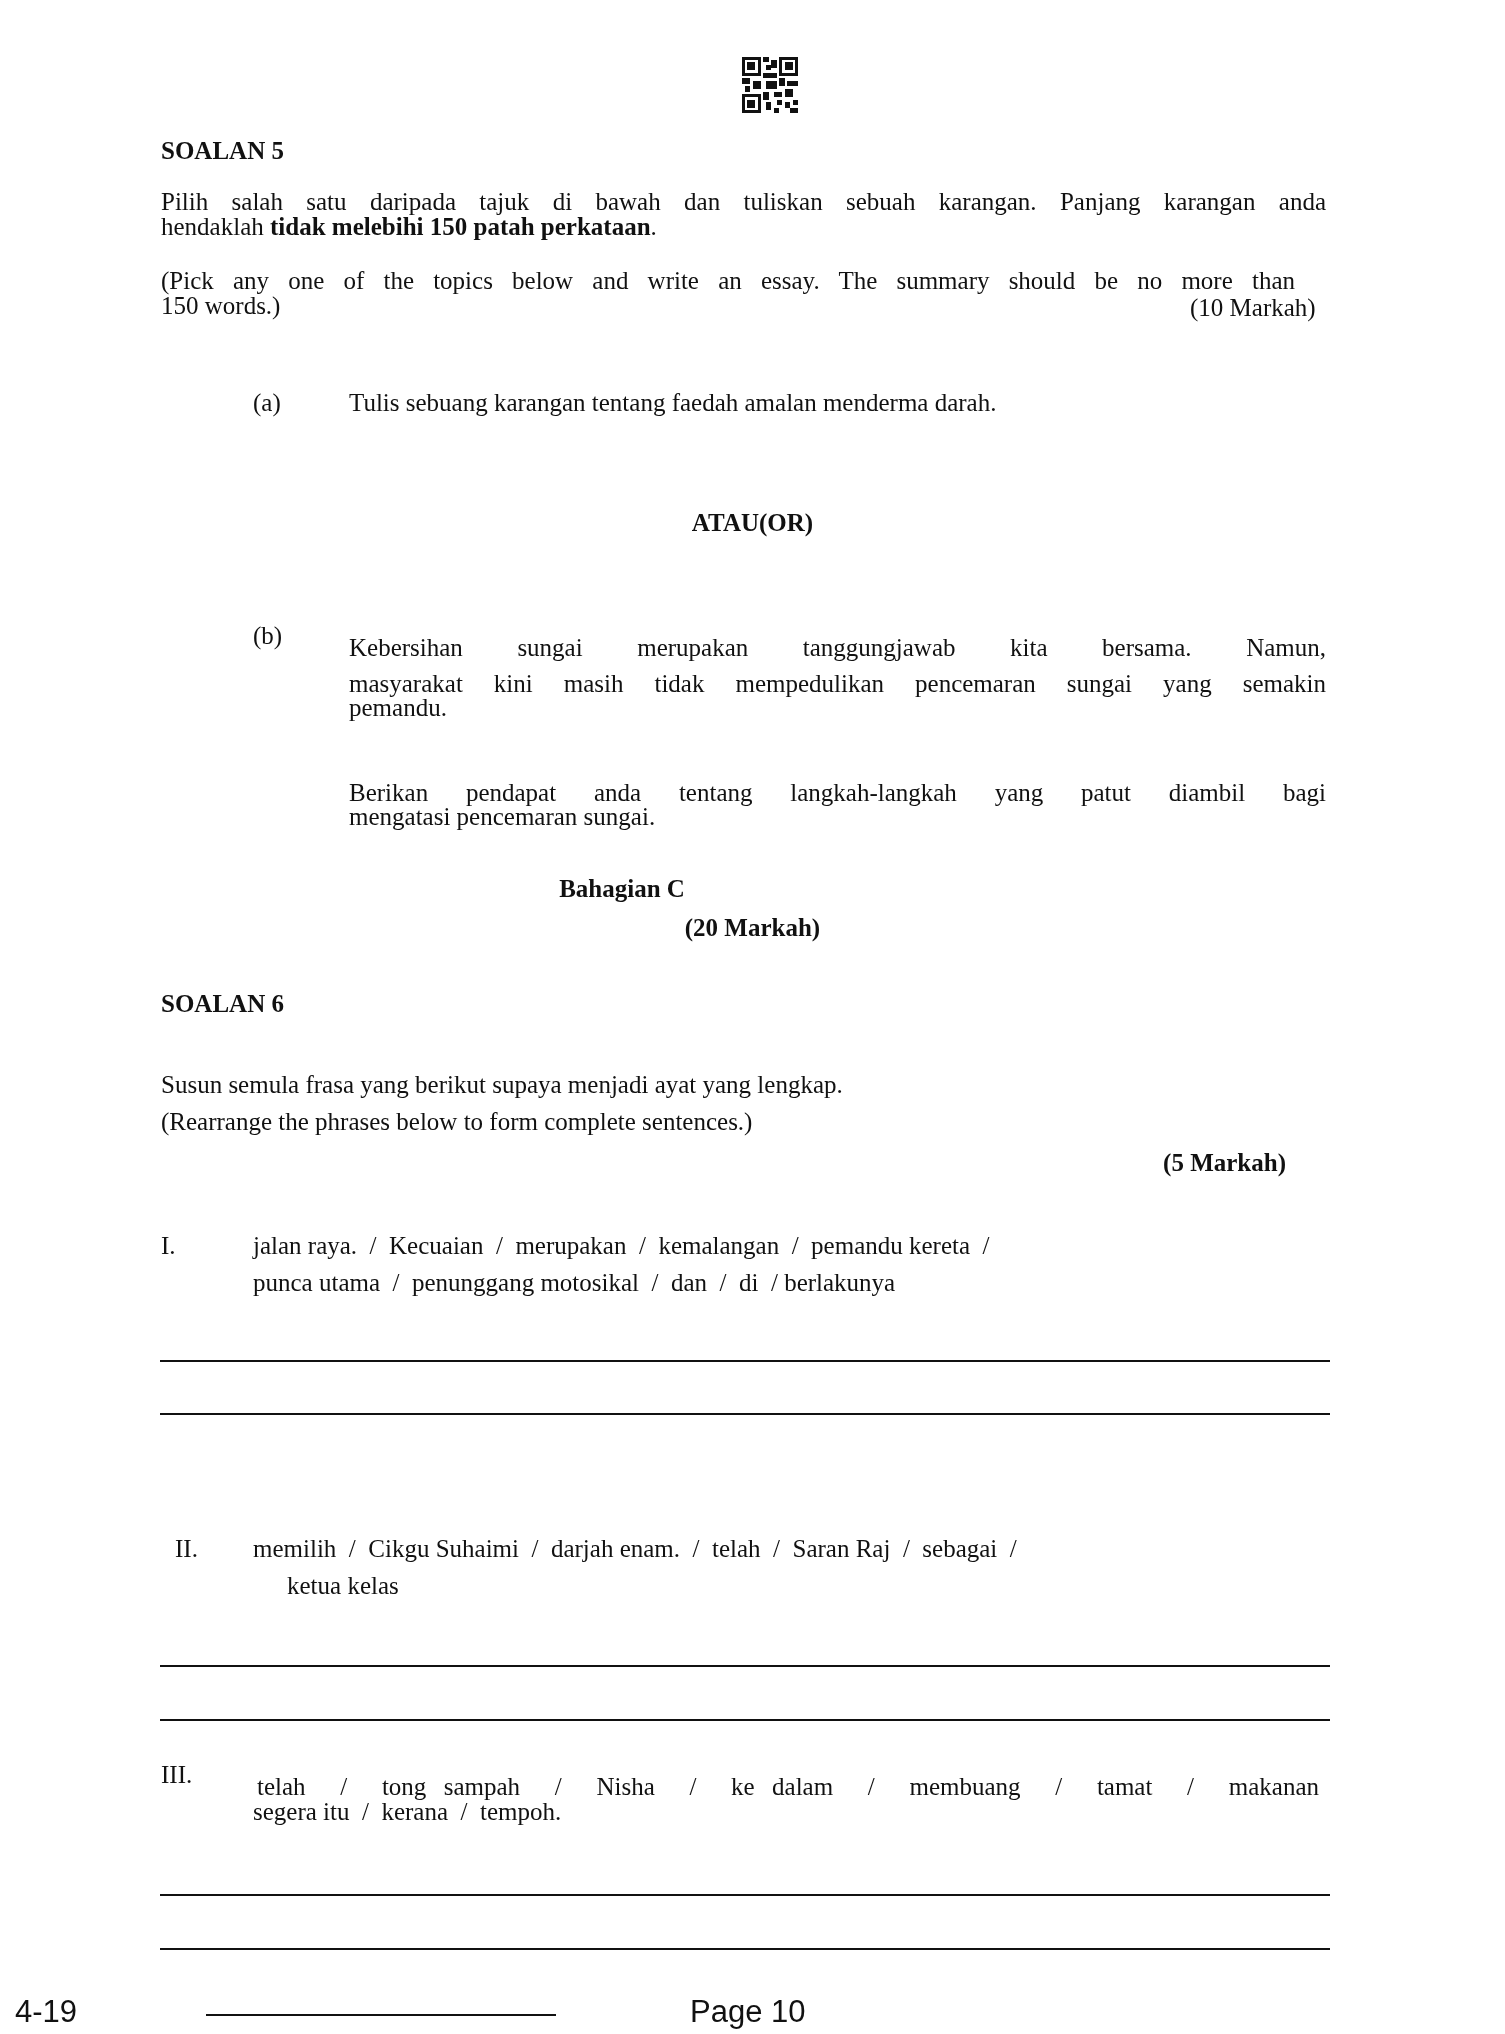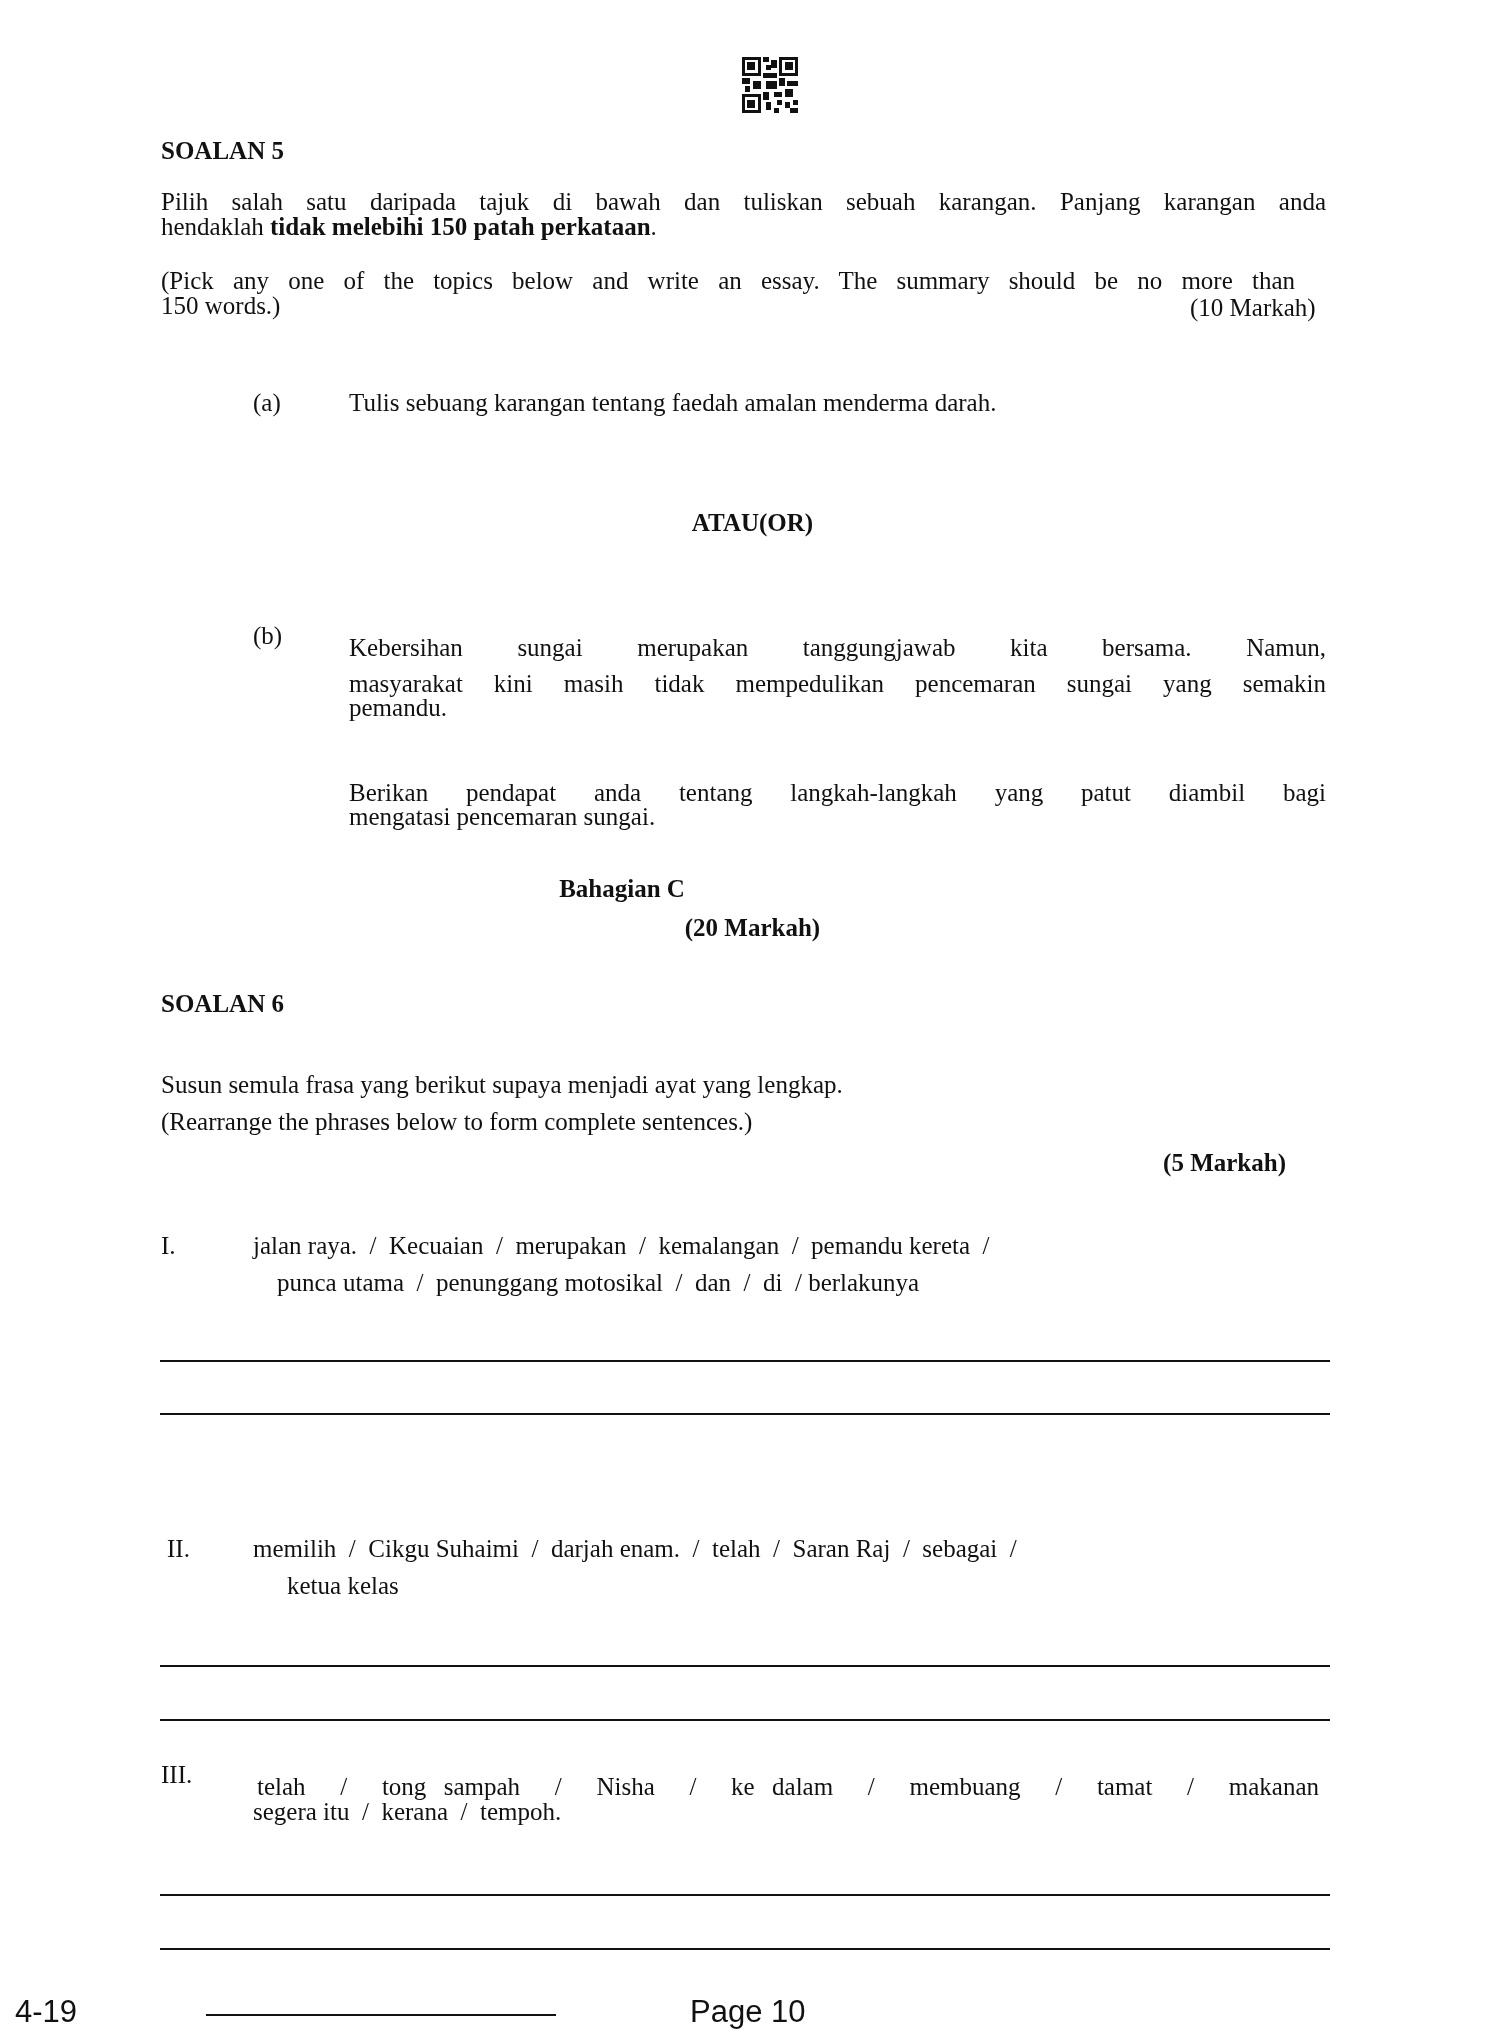--- a/index.html
+++ b/index.html
@@ -77,25 +77,25 @@
 <div class="abs txt bold center" style="left:0; top:870px; width:1244px;">Bahagian C</div>
 <div class="abs txt bold center" style="left:0; top:909px; width:1505px;">(20 Markah)</div>
 
 <div class="abs txt bold" style="left:161px; top:985px;">SOALAN 6</div>
 <div class="abs txt" style="left:161px; top:1066px;">Susun semula frasa yang berikut supaya menjadi ayat yang lengkap.</div>
 <div class="abs txt" style="left:161px; top:1103px;">(Rearrange the phrases below to form complete sentences.)</div>
 <div class="abs txt bold" style="left:1140px; top:1144px; width:146px; text-align:right;">(5 Markah)</div>
 
 <div class="abs txt" style="left:161px; top:1227px;">I.</div>
 <div class="abs txt" style="left:253px; top:1227px; white-space:pre;">jalan raya.  /  Kecuaian  /  merupakan  /  kemalangan  /  pemandu kereta  /</div>
-<div class="abs txt" style="left:253px; top:1264px; white-space:pre;margin-left:24px;">punca utama  /  penunggang motosikal  /  dan  /  di  / berlakunya</div>
+<div class="abs txt" style="left:253px; top:1264px; white-space:pre;">punca utama  /  penunggang motosikal  /  dan  /  di  / berlakunya</div>
 <div class="rule" style="left:160px; top:1360px; width:1170px;"></div>
 <div class="rule" style="left:160px; top:1413px; width:1170px;"></div>
 
-<div class="abs txt" style="left:167px; top:1530px;">II.</div>
+<div class="abs txt" style="left:175px; top:1530px;">II.</div>
 <div class="abs txt" style="left:253px; top:1530px; white-space:pre;">memilih  /  Cikgu Suhaimi  /  darjah enam.  /  telah  /  Saran Raj  /  sebagai  /</div>
 <div class="abs txt" style="left:253px; top:1567px; white-space:pre;margin-left:34px;">ketua kelas</div>
 <div class="rule" style="left:160px; top:1665px; width:1170px;"></div>
 <div class="rule" style="left:160px; top:1719px; width:1170px;"></div>
 
 <div class="abs txt" style="left:161px; top:1756px;">III.</div>
 <div class="abs txt just" style="left:257px; top:1756px; width:1062px; white-space:pre-wrap;">telah  /  tong sampah  /  Nisha  /  ke dalam  /  membuang  /  tamat  /  makanan</div>
 <div class="abs txt" style="left:253px; top:1793px; white-space:pre;">segera itu  /  kerana  /  tempoh.</div>
 <div class="rule" style="left:160px; top:1894px; width:1170px;"></div>
 <div class="rule" style="left:160px; top:1948px; width:1170px;"></div>

